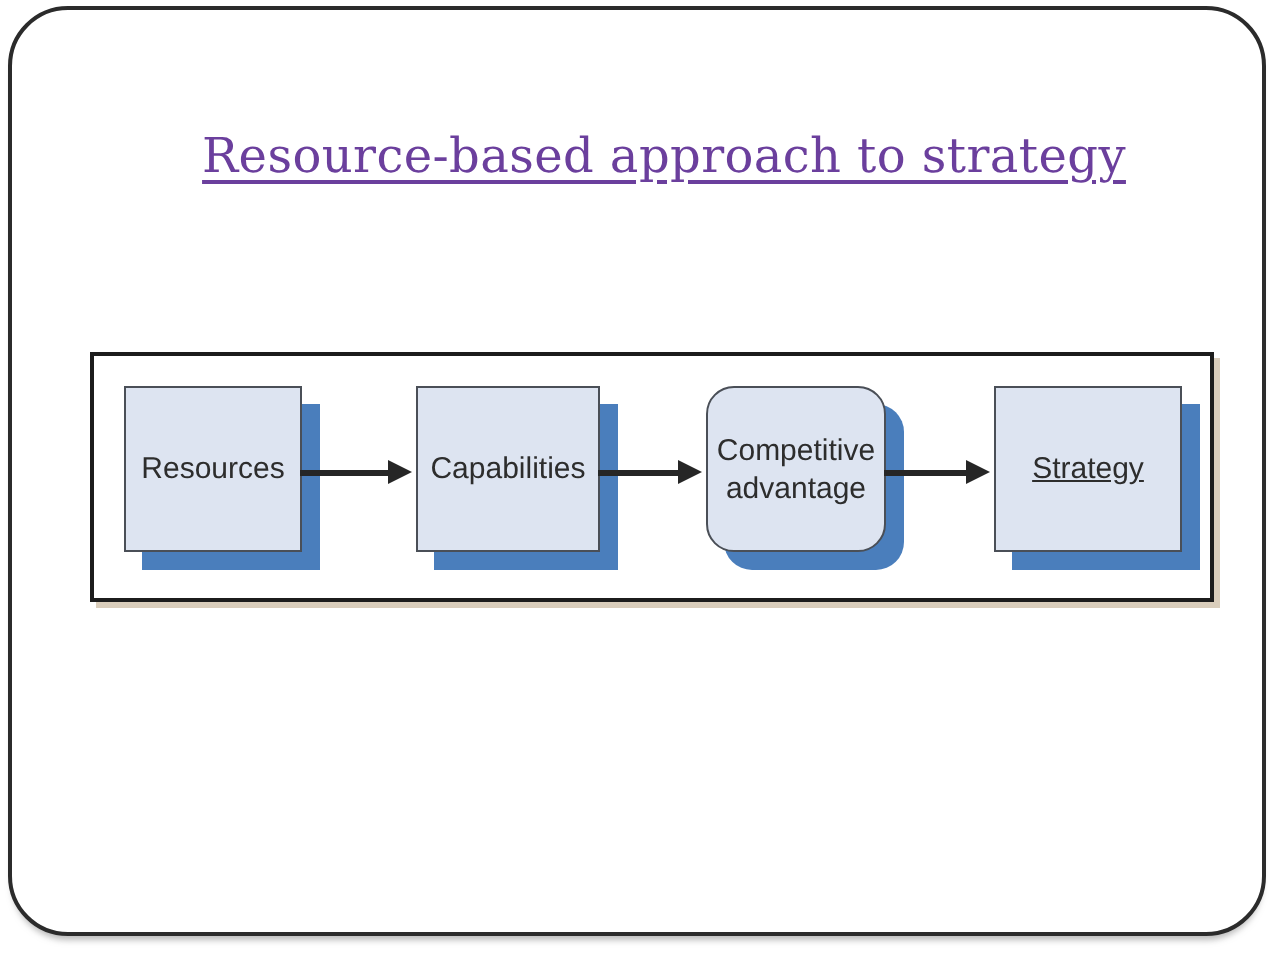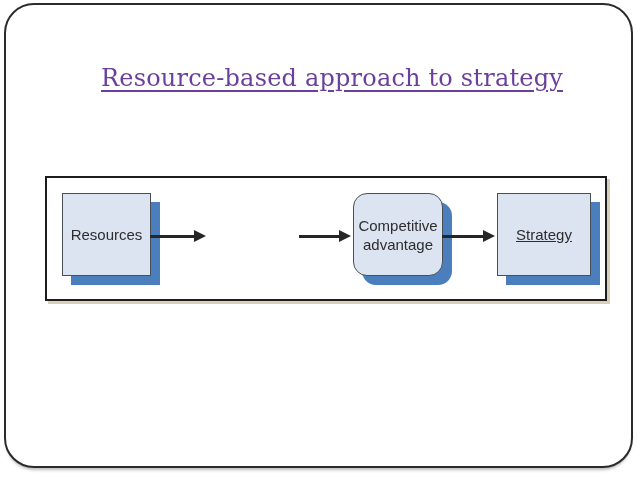--- a/index.html
+++ b/index.html
@@ -116,20 +116,23 @@
   </div>
 
   <div class="diagram-frame">
 
     <div class="flow-box box-resources">
       <span class="label">Resources</span>
     </div>
 
     <div class="flow-arrow arrow-1"></div>
 
+    <div class="flow-box box-capabilities">
+      <span class="label">Capabilities</span>
+    </div>
 
     <div class="flow-arrow arrow-2"></div>
 
     <div class="flow-box box-competitive">
       <span class="label">Competitive advantage</span>
     </div>
 
     <div class="flow-arrow arrow-3"></div>
 
     <div class="flow-box box-strategy">

